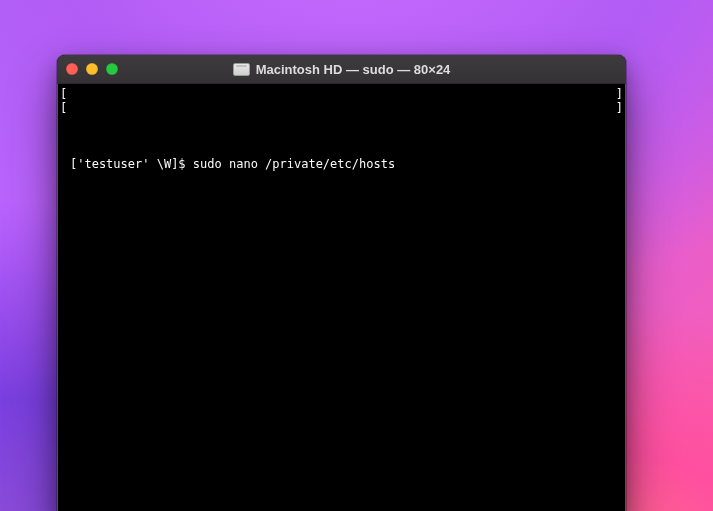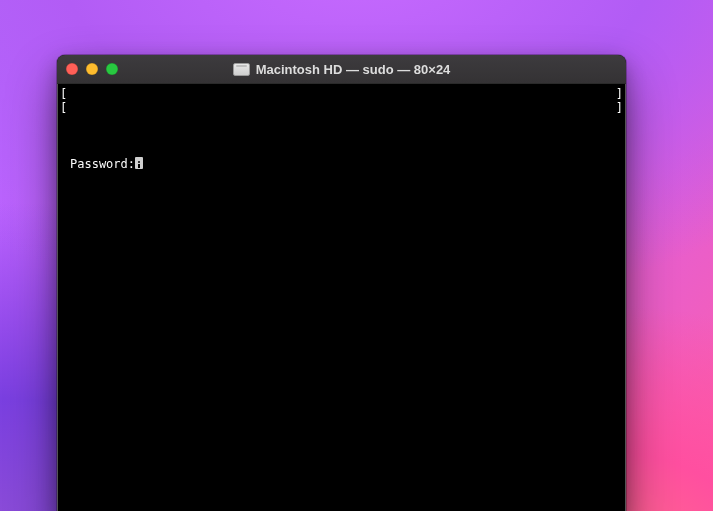--- a/index.html
+++ b/index.html
@@ -162,18 +162,18 @@
       <div class="title-wrap">
         <span class="disk-icon"></span>
         <span>Macintosh HD — sudo — 80×24</span>
       </div>
     </div>
 
     <div class="term-body">
       <div class="bracket-col left">[<br>[</div>
       <div class="bracket-col right">]<br>]</div>
 
-      <span class="term-line"><span>Password:</span><span class="key-glyph"></span></span>
+      <span class="term-line"><span>['testuser' \W]$ </span><span>sudo nano /private/etc/hosts</span></span>
     </div>
 
   </div>
 
 </div>
 
 </body></html>

